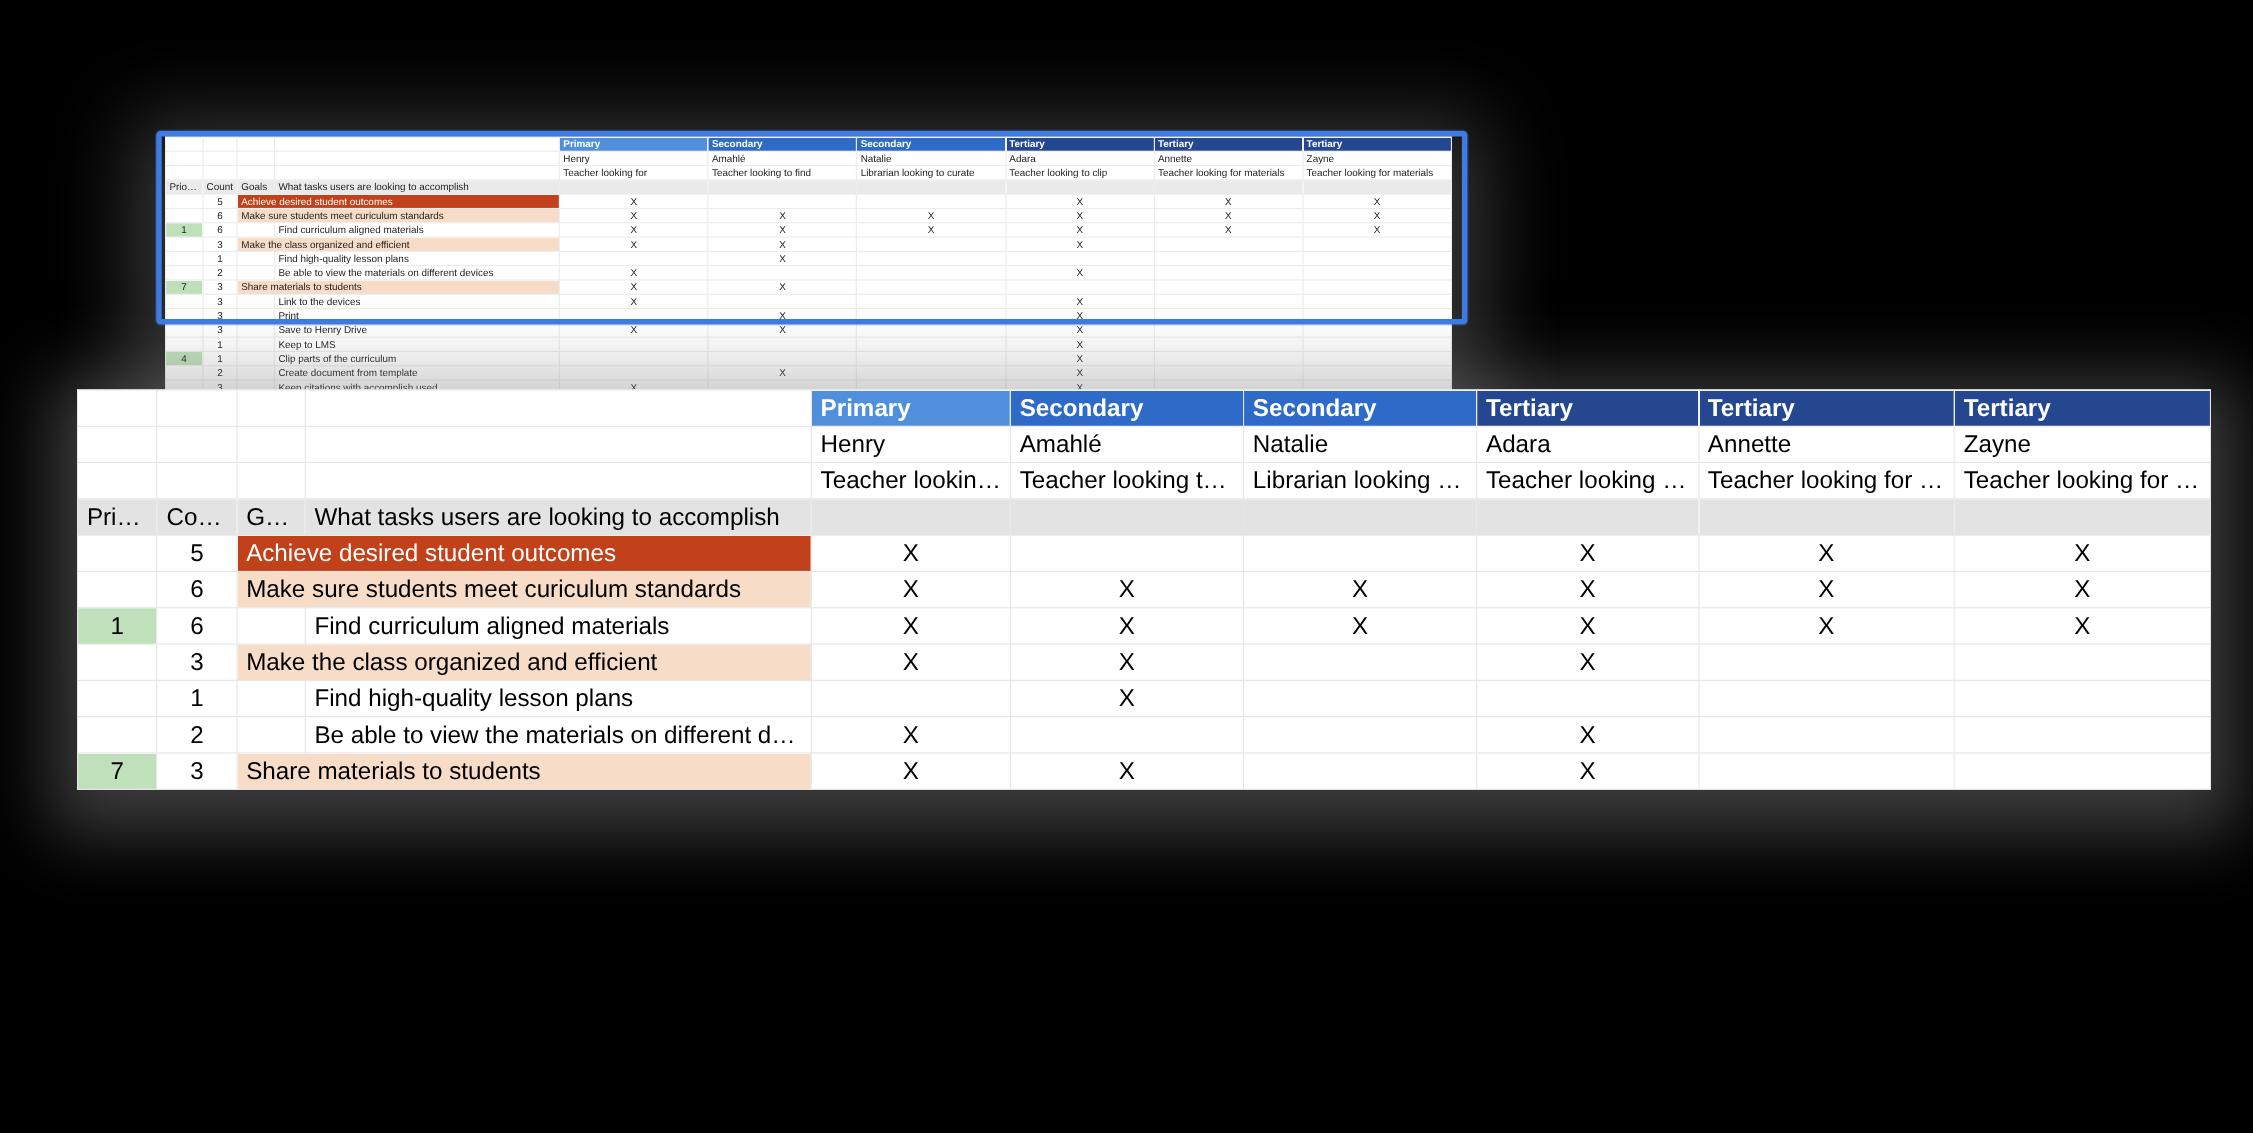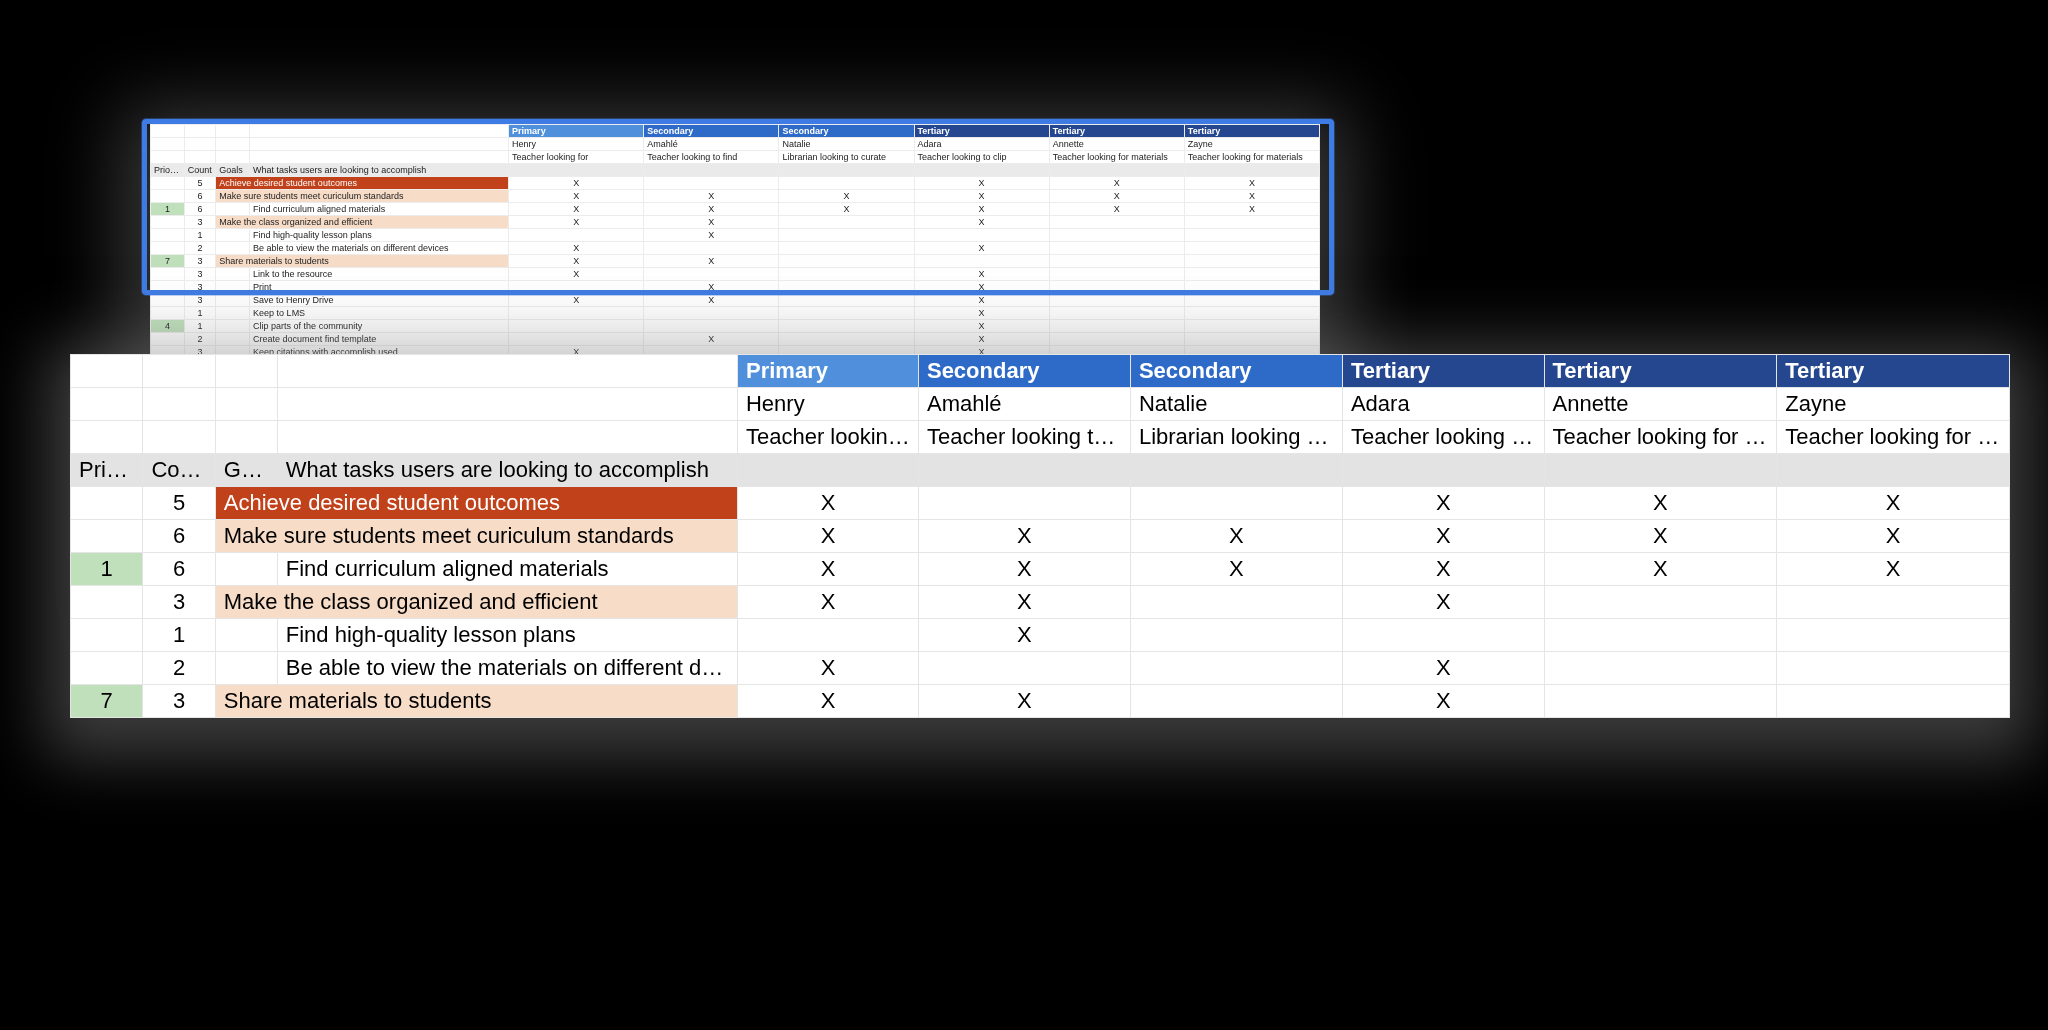--- a/index.html
+++ b/index.html
@@ -265,21 +265,21 @@
             <td class="xc">X</td>
             <td class="xc"></td>
             <td class="xc"></td>
             <td class="xc"></td>
             <td class="xc"></td>
           </tr>
           <tr>
             <td class="xc"></td>
             <td class="xc">3</td>
             <td></td>
-            <td>Link to the resource</td>
+            <td>Link to the devices</td>
             <td class="xc">X</td>
             <td class="xc"></td>
             <td class="xc"></td>
             <td class="xc">X</td>
             <td class="xc"></td>
             <td class="xc"></td>
           </tr>
           <tr>
             <td class="xc"></td>
             <td class="xc">3</td>
@@ -315,33 +315,33 @@
             <td class="xc">X</td>
             <td class="xc"></td>
             <td class="xc"></td>
           </tr>
         </tbody>
       <tbody id="back-bottom-body">
           <tr>
             <td class="xc hl-green">4</td>
             <td class="xc">1</td>
             <td></td>
-            <td>Clip parts of the community</td>
+            <td>Clip parts of the curriculum</td>
             <td class="xc"></td>
             <td class="xc"></td>
             <td class="xc"></td>
             <td class="xc">X</td>
             <td class="xc"></td>
             <td class="xc"></td>
           </tr>
           <tr>
             <td class="xc"></td>
             <td class="xc">2</td>
             <td></td>
-            <td>Create document find template</td>
+            <td>Create document from template</td>
             <td class="xc"></td>
             <td class="xc">X</td>
             <td class="xc"></td>
             <td class="xc">X</td>
             <td class="xc"></td>
             <td class="xc"></td>
           </tr>
           <tr>
             <td class="xc"></td>
             <td class="xc">3</td>

